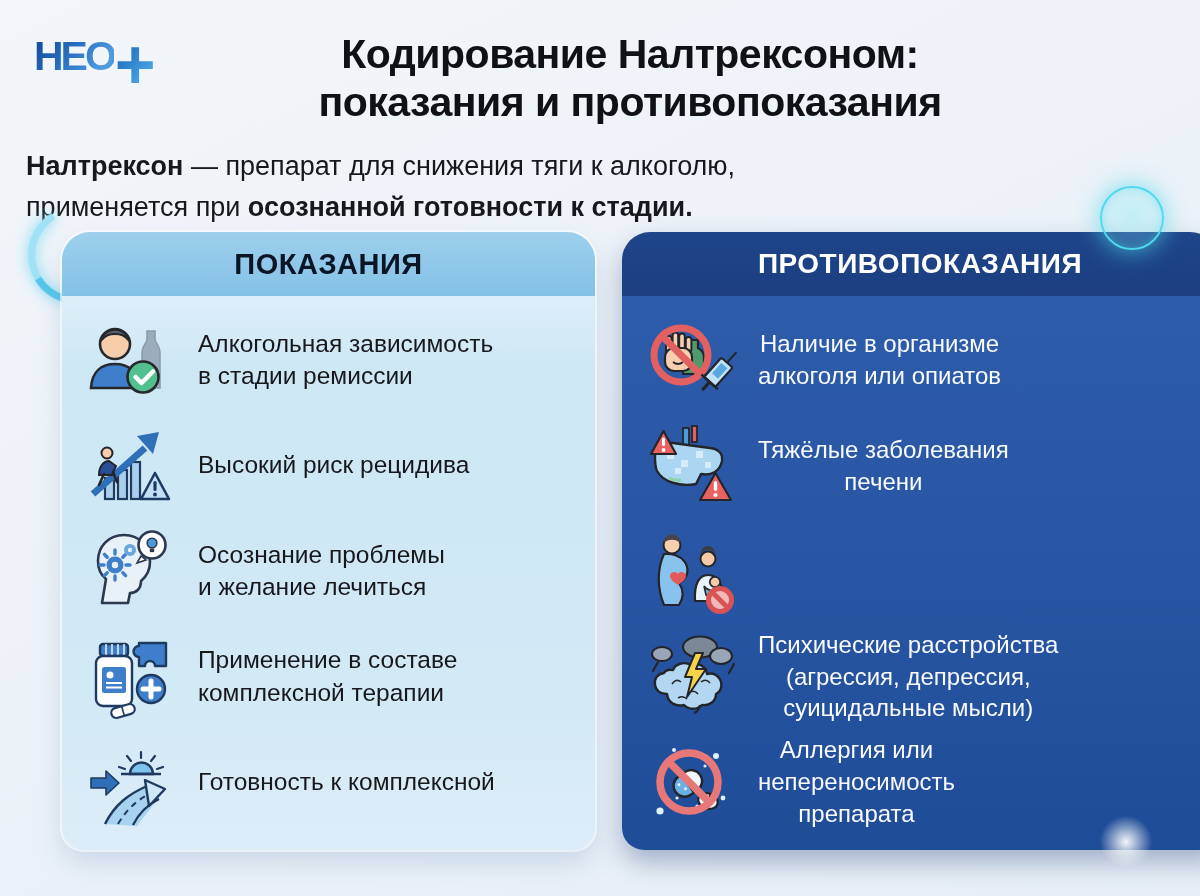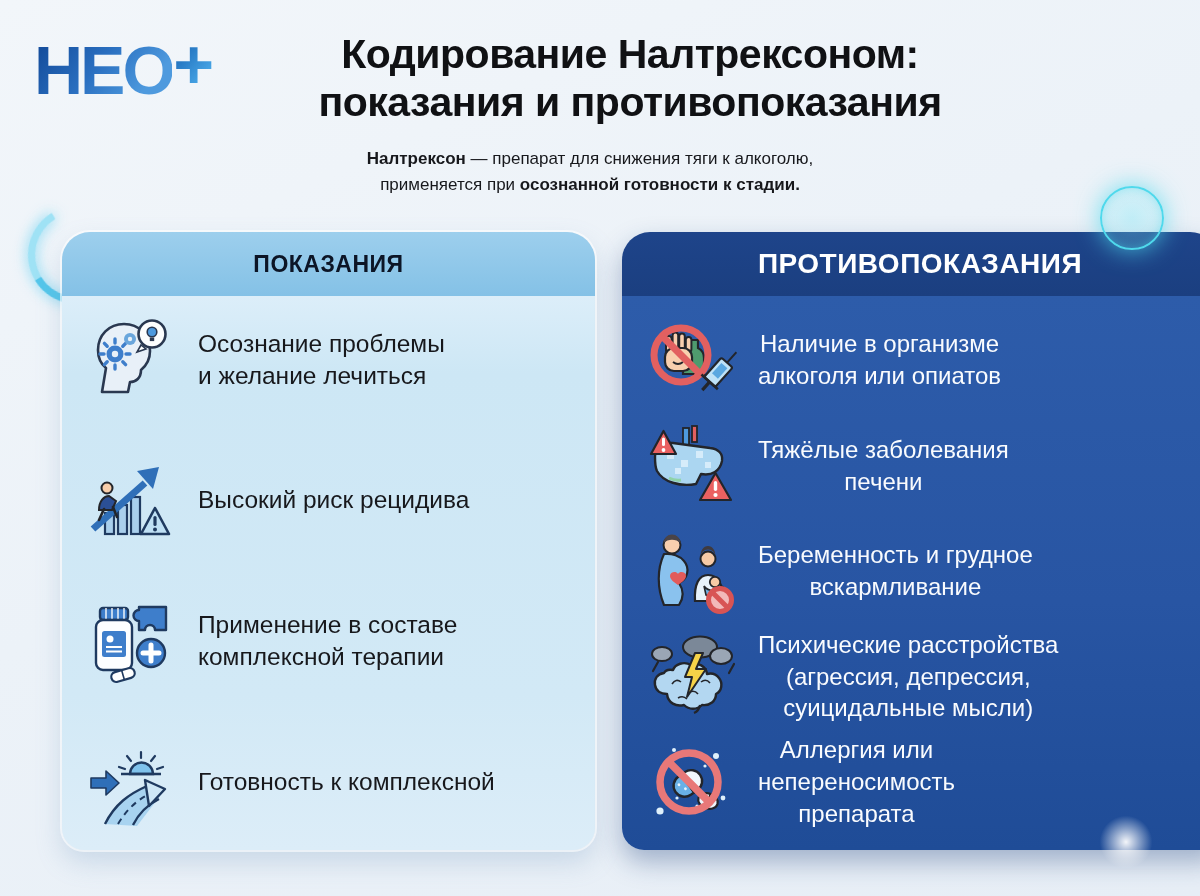--- a/index.html
+++ b/index.html
@@ -4,36 +4,36 @@
 <style>
   html,body{margin:0;padding:0;background:#dfe7f0;}
   .stage{
     position:relative;width:1200px;height:896px;overflow:hidden;
     background:linear-gradient(155deg,#f2f6fa 0%,#ecf2f8 45%,#e7eef6 100%);
     font-family:"Liberation Sans","DejaVu Sans",sans-serif;
   }
   
   .logo{position:absolute;left:34px;top:36px;display:flex;align-items:flex-start;line-height:1;}
   .logo-text{
-    font-size:68px;font-weight:900;letter-spacing:-3px;
+    font-size:41px;font-weight:900;letter-spacing:-3px;
     background:linear-gradient(130deg,#164f9e 10%,#2a6fc0 45%,#4e9ade 80%);
     -webkit-background-clip:text;background-clip:text;color:transparent;
   }
   .logo-plus{
     font-size:70px;font-weight:900;margin-left:1px;margin-top:-6px;
     background:linear-gradient(130deg,#1d6ab8 20%,#45a3e4 70%,#6cc4f0 100%);
     -webkit-background-clip:text;background-clip:text;color:transparent;
   }
   .title{
     position:absolute;left:120px;right:60px;top:30px;margin:0;text-align:center;
     font-size:41px;font-weight:800;line-height:1.18;color:#101114;letter-spacing:-0.5px;
   }
   .subtitle{
-    position:absolute;left:0;right:20px;top:146px;margin:0;text-align:center;
-    font-size:17px;line-height:1.5;color:#17181c;font-weight:400;
+    position:absolute;left:0;right:20px;top:146px;margin:0;
+    font-size:27px;line-height:1.5;color:#17181c;font-weight:400;padding-left:26px;
   }
   .subtitle b{font-weight:700;}
   
   .bubble-left{
     position:absolute;left:28px;top:206px;width:84px;height:84px;border-radius:50%;
     border:7px solid transparent;border-left-color:#9fe2f5;border-bottom-color:#54c6ea;
     transform:rotate(14deg);filter:drop-shadow(0 0 7px rgba(90,205,240,.85));z-index:0;
   }
   .bubble-right{
     position:absolute;left:1100px;top:186px;width:60px;height:60px;border-radius:50%;
@@ -54,21 +54,21 @@
   .card-right{
     left:622px;width:596px;border-radius:28px 28px 8px 22px;
     box-shadow:0 12px 26px rgba(25,60,120,.35);
   }
   .card-head{
     height:64px;display:flex;align-items:center;justify-content:center;
     font-weight:800;letter-spacing:.5px;
   }
   .card-left .card-head{
     background:linear-gradient(180deg,#9dcfed,#84c1e6);
-    border-radius:28px 28px 0 0;font-size:23px;color:#0c1526;
+    border-radius:28px 28px 0 0;font-size:29px;color:#0c1526;
   }
   .card-right .card-head{
     background:linear-gradient(180deg,#1e448a,#1b3f80);
     border-radius:28px 28px 0 0;font-size:28px;color:#ffffff;
   }
   .card-body{
     height:554px;box-sizing:border-box;display:flex;flex-direction:column;
     justify-content:space-between;padding:12px 14px 16px 20px;
   }
   .card-left .card-body{
@@ -108,20 +108,55 @@
     <b>Налтрексон</b><span> — препарат для снижения тяги к алкоголю,</span><br>
     <span>применяется при </span><b>осознанной готовности к стадии.</b>
   </p>
 
   <div class="bubble-left"></div>
 
   <section class="card card-left">
     <header class="card-head">ПОКАЗАНИЯ</header>
     <div class="card-body">
 
+      <div class="row">
+        <span class="ico">
+          <svg width="92" height="92" viewBox="0 0 92 92">
+            <path d="M57 38 c0-6 5-9 5-13 V17 h8 v8 c0 4 5 7 5 13 v36 H57 z" fill="#9badbc" stroke="#8a9aa9" stroke-width="1.5"></path>
+            <circle cx="30" cy="30" r="15" fill="#f7cdaa" stroke="#26282c" stroke-width="2.6"></circle>
+            <path d="M15.5 27 a15 15 0 0 1 29 0 c-5-6-9-7-14.5-7 s-9.5 1-14.5 7 z" fill="#596270" stroke="#26282c" stroke-width="2"></path>
+            <path d="M6 74 c1-17 11-24 24-24 s23 7 24 24 z" fill="#3e7ecb" stroke="#26282c" stroke-width="2.6"></path>
+            <circle cx="58" cy="63" r="15.5" fill="#52bf8f" stroke="#26282c" stroke-width="2.6"></circle>
+            <path d="M50.5 63 l6 6 L68 57.5" stroke="#ffffff" stroke-width="4.5" fill="none" stroke-linecap="round" stroke-linejoin="round"></path>
+          </svg>
+        </span>
+        <p class="txt">Алкогольная зависимость
+в стадии ремиссии</p>
+      </div>
+
+      <div class="row">
+        <span class="ico">
+          <svg width="92" height="92" viewBox="0 0 92 92">
+            <g fill="#a9cfec" stroke="#1f3a60" stroke-width="2.2">
+              <rect x="20" y="58" width="9" height="21"></rect>
+                <rect x="33" y="50" width="9" height="29"></rect>
+                <rect x="46" y="42" width="9" height="37"></rect>
+            </g>
+            <path d="M8 74 C24 60 42 44 60 28" stroke="#2f6fb8" stroke-width="7" fill="none"></path>
+            <polygon points="52,16 74,12 68,34" fill="#2f6fb8"></polygon>
+            <circle cx="22" cy="33" r="5.5" fill="#f7cdaa" stroke="#23252a" stroke-width="2"></circle>
+            <path d="M14 55 c0-9 5-14 10-14 l7 5 -4 9 z" fill="#2b4f96" stroke="#23252a" stroke-width="2"></path>
+            <path d="M19 54 l-5 11 M28 52 l4 10" stroke="#23252a" stroke-width="2.6" stroke-linecap="round"></path>
+            <polygon points="56,79 84,79 70,53" fill="#bfe0f5" stroke="#1f3a60" stroke-width="2.6" stroke-linejoin="round"></polygon>
+            <rect x="68.4" y="61" width="3.2" height="10" rx="1.6" fill="#1f3a60"></rect>
+            <circle cx="70" cy="74.5" r="2" fill="#1f3a60"></circle>
+          </svg>
+        </span>
+        <p class="txt">Высокий риск рецидива</p>
+      </div>
 
       <div class="row">
         <span class="ico">
           <svg width="92" height="92" viewBox="0 0 92 92">
             <path d="M56 56 c6-5 9-12 9-19 C65 21 54 10 39 10 24 10 13 21 13 36 c0 8 3 14 8 18 l-4 24 h26 l2-10 c6 0 11-4 11-12 z" fill="#e8f0f8" stroke="#2a3850" stroke-width="2.6" stroke-linejoin="round"></path>
             <g stroke="#3e7ecb" stroke-width="3.4" stroke-linecap="round">
               <line x1="41" y1="40" x2="45" y2="40"></line>
                 <line x1="19" y1="40" x2="15" y2="40"></line>
               <line x1="30" y1="29" x2="30" y2="25"></line>
                 <line x1="30" y1="51" x2="30" y2="55"></line>
@@ -135,41 +170,20 @@
             <circle cx="45" cy="25" r="6" fill="#6aa6dc"></circle>
               <circle cx="45" cy="25" r="2.2" fill="#e8f0f8"></circle>
             <path d="M56 31 l-4 7 9-3 z" fill="#fdfefe" stroke="#2a3850" stroke-width="1.6"></path>
             <circle cx="67" cy="20" r="13.5" fill="#fdfefe" stroke="#2a3850" stroke-width="2.6"></circle>
             <circle cx="67" cy="18" r="4.8" fill="#4e9ade" stroke="#2a3850" stroke-width="1.6"></circle>
             <rect x="64.8" y="23.5" width="4.4" height="3.6" fill="#2a3850"></rect>
           </svg>
         </span>
         <p class="txt">Осознание проблемы
 и желание лечиться</p>
-      </div>
-
-      <div class="row">
-        <span class="ico">
-          <svg width="92" height="92" viewBox="0 0 92 92">
-            <g fill="#a9cfec" stroke="#1f3a60" stroke-width="2.2">
-              <rect x="20" y="58" width="9" height="21"></rect>
-                <rect x="33" y="50" width="9" height="29"></rect>
-                <rect x="46" y="42" width="9" height="37"></rect>
-            </g>
-            <path d="M8 74 C24 60 42 44 60 28" stroke="#2f6fb8" stroke-width="7" fill="none"></path>
-            <polygon points="52,16 74,12 68,34" fill="#2f6fb8"></polygon>
-            <circle cx="22" cy="33" r="5.5" fill="#f7cdaa" stroke="#23252a" stroke-width="2"></circle>
-            <path d="M14 55 c0-9 5-14 10-14 l7 5 -4 9 z" fill="#2b4f96" stroke="#23252a" stroke-width="2"></path>
-            <path d="M19 54 l-5 11 M28 52 l4 10" stroke="#23252a" stroke-width="2.6" stroke-linecap="round"></path>
-            <polygon points="56,79 84,79 70,53" fill="#bfe0f5" stroke="#1f3a60" stroke-width="2.6" stroke-linejoin="round"></polygon>
-            <rect x="68.4" y="61" width="3.2" height="10" rx="1.6" fill="#1f3a60"></rect>
-            <circle cx="70" cy="74.5" r="2" fill="#1f3a60"></circle>
-          </svg>
-        </span>
-        <p class="txt">Высокий риск рецидива</p>
       </div>
 
       <div class="row">
         <span class="ico">
           <svg width="92" height="92" viewBox="0 0 92 92">
             <rect x="15" y="13" width="28" height="12" rx="3" fill="#3e7ecb" stroke="#1f3a60" stroke-width="2.4"></rect>
             <path d="M21 13 v12 M27 13 v12 M33 13 v12 M39 13 v12" stroke="#ffffff" stroke-width="1.6" opacity=".85"></path>
             <rect x="11" y="25" width="36" height="50" rx="7" fill="#fdfeff" stroke="#1f3a60" stroke-width="2.4"></rect>
             <rect x="17" y="36" width="24" height="26" rx="2.5" fill="#3e7ecb"></rect>
             <circle cx="25" cy="44" r="3.5" fill="#ffffff"></circle>
@@ -280,22 +294,20 @@
             <path d="M33 49 c2-3.5 8-2 8 2 0 3.5-4.5 6.5-8 9 -3.5-2.5-8-5.5-8-9 0-4 6-5.5 8-2 z" fill="#e25b5b"></path>
             <circle cx="63" cy="34" r="7.5" fill="#f6caa6" stroke="#23252a" stroke-width="2"></circle>
             <path d="M55.5 32 a7.5 7.5 0 0 1 15 0 c0-7-3-11-7.5-11 s-7.5 4-7.5 11 z" fill="#3f3a3e"></path>
             <path d="M50 76 c-1-17 4-26 13-26 10 0 15 9 15 26 z" fill="#e7f2fb" stroke="#23252a" stroke-width="2.2"></path>
             <circle cx="70" cy="57" r="5.2" fill="#f6caa6" stroke="#23252a" stroke-width="1.8"></circle>
             <path d="M59 61 c4 6 15 6 19 0 l-2 9 c-5 3 -11 3 -15 0 z" fill="#6fb0e4" stroke="#23252a" stroke-width="1.6"></path>
             <circle cx="75" cy="75" r="11.5" fill="#f2b9b9" stroke="#d85454" stroke-width="5"></circle>
             <line x1="67.5" y1="67.5" x2="82.5" y2="82.5" stroke="#d85454" stroke-width="5"></line>
           </svg>
         </span>
-        <p class="txt">Беременность и грудное
-вскармливание</p>
       </div>
 
       <div class="row">
         <span class="ico">
           <svg width="92" height="92" viewBox="0 0 92 92">
             <ellipse cx="17" cy="23" rx="10" ry="7" fill="#9aa6b5" stroke="#23252a" stroke-width="2"></ellipse>
             <ellipse cx="55" cy="16" rx="17" ry="10.5" fill="#7b8898" stroke="#23252a" stroke-width="2"></ellipse>
             <ellipse cx="76" cy="25" rx="11" ry="8" fill="#9aa6b5" stroke="#23252a" stroke-width="2"></ellipse>
             <path d="M8 40 l5-9 M84 42 l5-9" stroke="#23252a" stroke-width="2.2" stroke-linecap="round"></path>
             <path d="M19 42 c-7 1 -10 6 -9 12 1 6 6 9 12 9 1 9 9 13 17 11 5 5 13 5 18 0 8 1 14-4 14-11 6-3 7-11 3-16 -3-4 -8-5 -12-4 -1-8 -9-12 -16-9 -7-4 -16-1 -18 5 -5-1 -8 1 -9 3 z" fill="#b3d7f1" stroke="#23252a" stroke-width="2.4" stroke-linejoin="round"></path>

